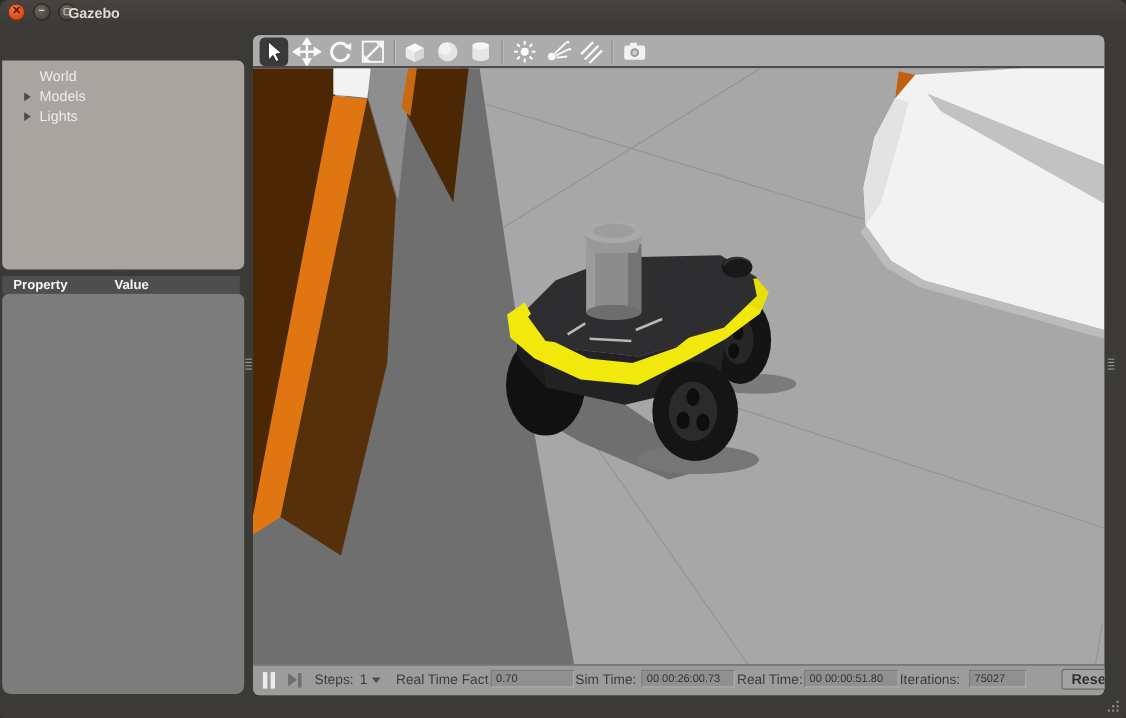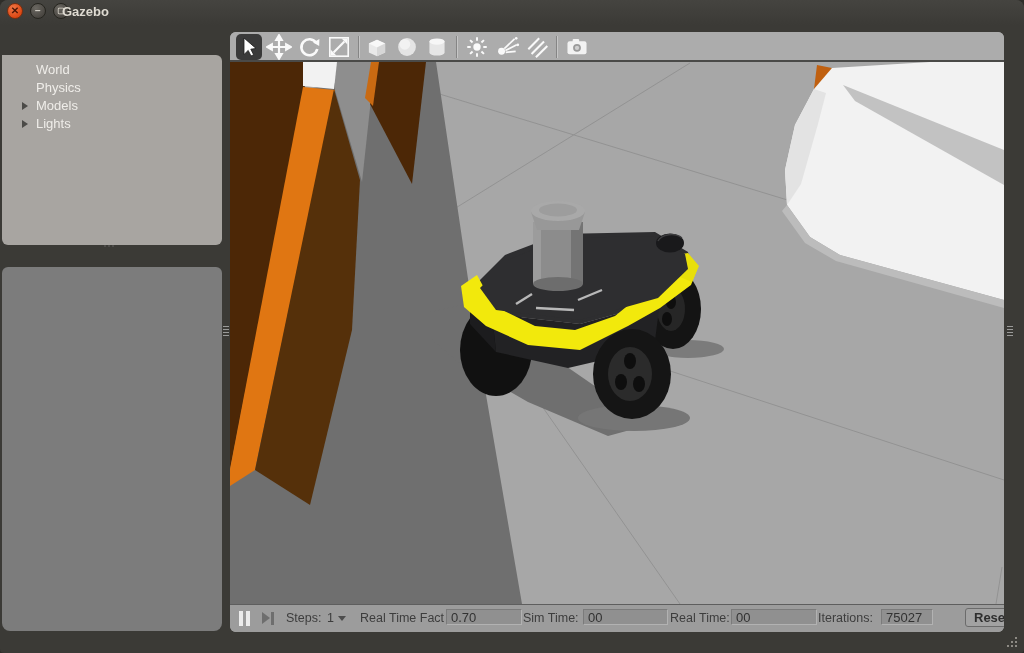--- a/index.html
+++ b/index.html
@@ -58,21 +58,21 @@
   .tsep{position:absolute;top:4px;width:1px;height:22px;background:#858585;border-right:1px solid #c6c6c6;}
   .scene{position:absolute;left:0;top:30px;width:774px;height:542px;}
 
   
   .statusbar{position:absolute;left:0;top:572px;width:774px;height:28px;background:#9c9c9c;
              border-top:1px solid #5e5e5e;box-sizing:border-box;font-size:12.5px;color:#3d3d3d;}
   .sb{position:absolute;top:6px;white-space:nowrap;}
   .valbox{position:absolute;top:4px;height:16px;line-height:16px;background:#909090;color:#323232;
           border-top:1px solid #7b7b7b;border-left:1px solid #7b7b7b;
           border-bottom:1px solid #b2b2b2;border-right:1px solid #b2b2b2;
-          padding:0 4px;font-size:13px;overflow:hidden;box-sizing:border-box;}
+          padding:0 4px;font-size:10px;overflow:hidden;box-sizing:border-box;}
   .pausebars{position:absolute;left:8px;top:6px;width:14px;height:15px;}
   .pausebars i{position:absolute;top:0;width:4px;height:15px;background:#ececec;}
   .pausebars i:first-child{left:1px;} .pausebars i:last-child{left:8px;}
   .stepbtn{position:absolute;left:32px;top:7px;width:14px;height:13px;}
   .stepbtn .tri{position:absolute;left:0;top:0;width:0;height:0;border-left:8px solid #6e6e6e;
                 border-top:6.5px solid transparent;border-bottom:6.5px solid transparent;}
   .stepbtn .bar{position:absolute;left:9px;top:0;width:3px;height:13px;background:#6e6e6e;}
   .caret{display:inline-block;width:0;height:0;border-top:5px solid #4c4c4c;
          border-left:4px solid transparent;border-right:4px solid transparent;
          vertical-align:middle;margin-left:4px;}
@@ -96,31 +96,34 @@
       </div>
     <div class="winbtn btn-max">
         <span style="font-size:8px;">▢</span>
       </div>
     <div class="win-title">Gazebo</div>
   </div>
 
 
   <div class="tree-panel">
     <div class="tree-item"><span>World</span></div>
-    <div class="tree-item"><span>Physics</span></div>
     <div class="tree-item"><i class="tw"></i><span>Models</span></div>
     <div class="tree-item"><i class="tw"></i><span>Lights</span></div>
   </div>
 
   <div class="hsplit-dots">
       <i></i>
       <i></i>
       <i></i>
     </div>
 
+  <div class="prop-header">
+    <span class="ph">Property</span>
+    <span class="vh">Value</span>
+  </div>
   <div class="table-body"></div>
 
   <div class="vsplit vsplit-left">
       <div class="grip">
         <i></i>
         <i></i>
         <i></i>
         <i></i>
       </div>
     </div>

